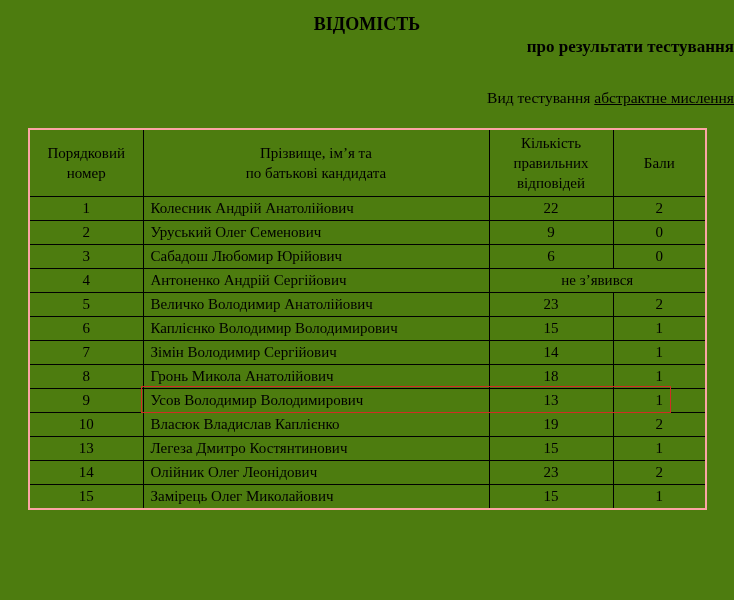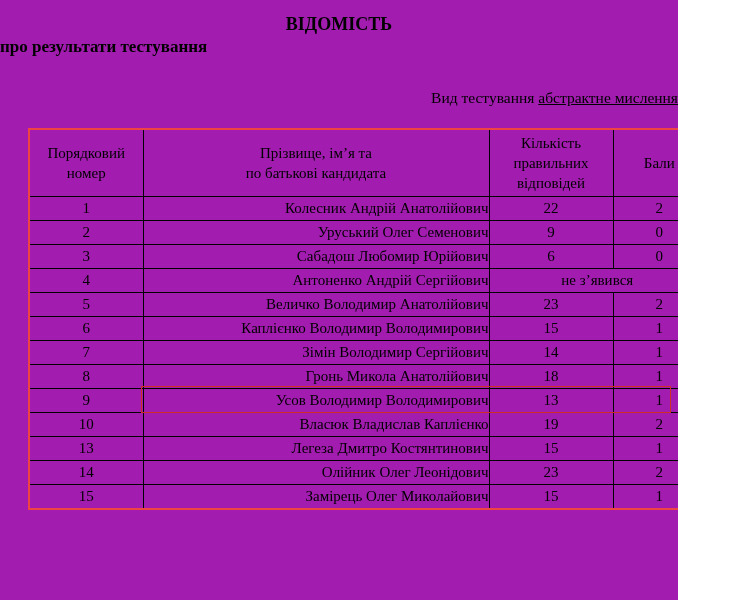--- a/index.html
+++ b/index.html
@@ -4,34 +4,34 @@
 <style>
   html, body {
     margin: 0;
     padding: 0;
     background: #ffffff;
     color: #000000;
     font-family: "Liberation Serif", serif;
   }
   .page {
     position: relative;
-    width: 678px;
+    width: 734px;
     height: 600px;
-    background: #a21caf;
+    background: #4d7c0f;
     overflow: hidden;
   }
   .doc-title {
     margin: 14px 0 0 0;
     text-align: center;
     font-size: 18px;
     font-weight: bold;
   }
   .doc-subtitle {
     margin: 2px 0 0 0;
-    text-align: left;
+    text-align: right;
     font-size: 17px;
     font-weight: bold;
   }
   .info-block {
     margin: 29px 0 0 38px;
     font-size: 15.5px;
     line-height: 23px;
     text-align: right;
   }
   .info-line { white-space: nowrap; }
@@ -39,21 +39,21 @@
 
   .table-wrap {
     position: relative;
     margin: 19px 0 0 28px;
     width: 677px;
   }
   table.results {
     border-collapse: collapse;
     table-layout: fixed;
     width: 677px;
-    border: 2px solid #ef4444;
+    border: 2px solid #fca5a5;
     font-size: 15px;
   }
   table.results th, table.results td {
     border: 1px solid #000;
     padding: 0;
     text-align: center;
     vertical-align: middle;
     overflow: hidden;
   }
   table.results thead th {
@@ -61,21 +61,22 @@
     font-weight: normal;
     font-size: 15px;
     line-height: 20px;
     white-space: pre-line;
   }
   table.results tbody td {
     height: 23px;
     line-height: 23px;
   }
   table.results tbody td.c-name {
-    text-align: right;
+    text-align: left;
+    padding-left: 7px;
   }
   .highlight-box {
     position: absolute;
     left: 113px;
     top: 258px;
     width: 528px;
     height: 25px;
     border: 1.5px solid #cf2e25;
     pointer-events: none;
   }

